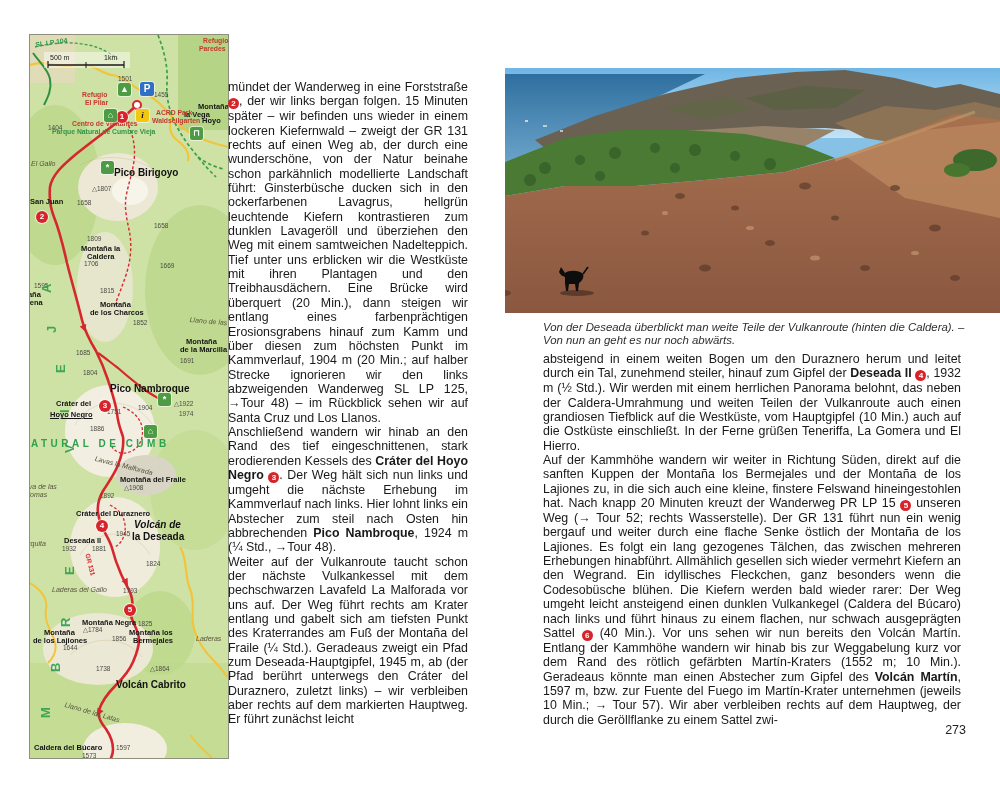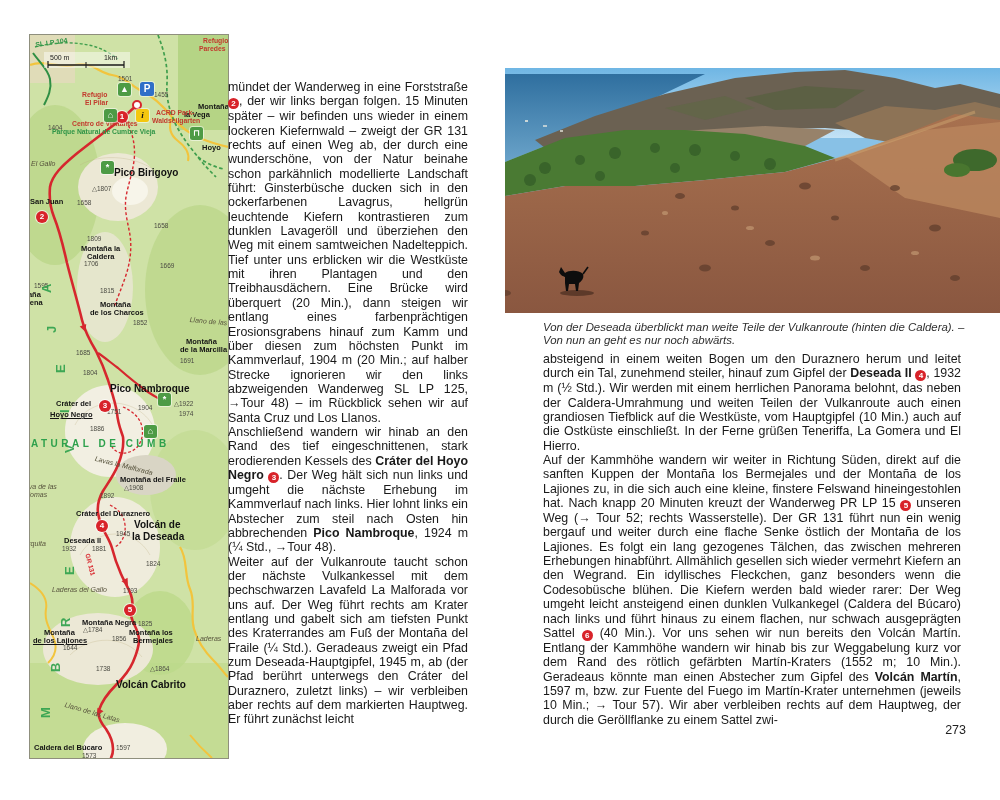--- a/index.html
+++ b/index.html
@@ -114,21 +114,21 @@
       <div class="ml el" style="left: 18px; top: 90px;">1404</div>
       <div class="ml el" style="left: 124px; top: 57px;">1455</div>
       <div class="ml rd" style="left: 173px; top: 2px;">Refugio</div>
       <div class="ml rd" style="left: 169px; top: 10px;">Paredes</div>
       <div class="ml pk" style="left: 168px; top: 68px;">Montaña</div>
       <div class="ml pk" style="left: 154px; top: 76px;">la Vega</div>
       <div class="ml rd" style="left: 126px; top: 74px;">ACRD Park-</div>
       <div class="ml rd" style="left: 122px; top: 82px;">Waldseilgarten</div>
       <div class="ml rd" style="left: 42px; top: 85px;">Centro de Visitantes</div>
       <div class="ml gn" style="left: 22px; top: 93px;">Parque Natural de Cumbre Vieja</div>
-      <div class="ml pk" style="left: 172px; top: 109px;">Hoyo</div>
+      <div class="ml pk" style="left: 172px; top: 82px;">Hoyo</div>
       <div class="ml it" style="left: 1px; top: 125px;">El Gallo</div>
       <div class="ml pklg" style="left: 84px; top: 133px;">Pico Birigoyo</div>
       <div class="ml el" style="left: 62px; top: 151px;">△1807</div>
       <div class="ml pk" style="left: -37px; top: 163px;">Volcán de San Juan</div>
       <div class="ml el" style="left: 47px; top: 165px;">1658</div>
       <div class="ml el" style="left: 124px; top: 188px;">1658</div>
       <div class="ml el" style="left: 57px; top: 201px;">1809</div>
       <div class="ml pk" style="left: 51px; top: 210px;">Montaña la</div>
       <div class="ml pk" style="left: 57px; top: 218px;">Caldera</div>
       <div class="ml el" style="left: 54px; top: 226px;">1706</div>
@@ -155,36 +155,36 @@
       <div class="ml el" style="left: 77px; top: 374px;">1751</div>
       <div class="ml el" style="left: 60px; top: 391px;">1886</div>
       <div class="ml big" style="left: 1px; top: 404px;">ATURAL DE CUMB</div>
       <div class="ml it" style="left: 66px; top: 420px; transform: rotate(14deg);">Lavas la Malforada</div>
       <div class="ml it" style="left: -14px; top: 448px;">Cueva de las</div>
       <div class="ml it" style="left: -10px; top: 456px;">Palomas</div>
       <div class="ml pk" style="left: 90px; top: 441px;">Montaña del Fraile</div>
       <div class="ml el" style="left: 94px; top: 450px;">△1908</div>
       <div class="ml el" style="left: 70px; top: 458px;">1892</div>
       <div class="ml pk" style="left: 46px; top: 475px;">Cráter del Duraznero</div>
-      <div class="ml pklg" style="left: 104px; top: 485px;">Volcán de</div>
+      <div class="ml pklg" style="left: 104px; top: 485px; font-style: italic;">Volcán de</div>
       <div class="ml pklg" style="left: 102px; top: 497px;">la Deseada</div>
       <div class="ml el" style="left: 86px; top: 496px;">1945</div>
       <div class="ml pk" style="left: 34px; top: 502px;">Deseada II</div>
       <div class="ml el" style="left: 32px; top: 511px;">1932</div>
       <div class="ml el" style="left: 62px; top: 511px;">1881</div>
       <div class="ml it" style="left: -20px; top: 505px;">La Barquita</div>
       <div class="ml gr" style="left: 60px; top: 518px; transform: rotate(75deg);">GR 131</div>
       <div class="ml el" style="left: 116px; top: 526px;">1824</div>
       <div class="ml it" style="left: 22px; top: 551px;">Laderas del Gallo</div>
       <div class="ml el" style="left: 93px; top: 553px;">1793</div>
       <div class="ml pk" style="left: 34px; top: 584px; padding-left: 18px;">Montaña Negra</div>
       <div class="ml el" style="left: 53px; top: 592px;">△1784</div>
       <div class="ml el" style="left: 108px; top: 586px;">1825</div>
       <div class="ml pk" style="left: 14px; top: 594px;">Montaña</div>
-      <div class="ml pk" style="left: 3px; top: 602px; text-decoration: underline;">de los Lajiones</div>
+      <div class="ml pk" style="left: 3px; top: 602px;">de los Lajiones</div>
       <div class="ml el" style="left: 33px; top: 610px;">1644</div>
       <div class="ml el" style="left: 82px; top: 601px;">1856</div>
       <div class="ml pk" style="left: 99px; top: 594px;">Montaña los</div>
       <div class="ml pk" style="left: 103px; top: 602px;">Bermejales</div>
       <div class="ml it" style="left: 166px; top: 600px;">Laderas</div>
       <div class="ml el" style="left: 66px; top: 631px;">1738</div>
       <div class="ml el" style="left: 120px; top: 631px;">△1864</div>
       <div class="ml pklg" style="left: 86px; top: 645px;">Volcán Cabrito</div>
       <div class="ml it" style="left: 36px; top: 666px; transform: rotate(16deg);">Llano de las Latas</div>
       <div class="ml pk" style="left: 4px; top: 709px;">Caldera del Búcaro</div>

